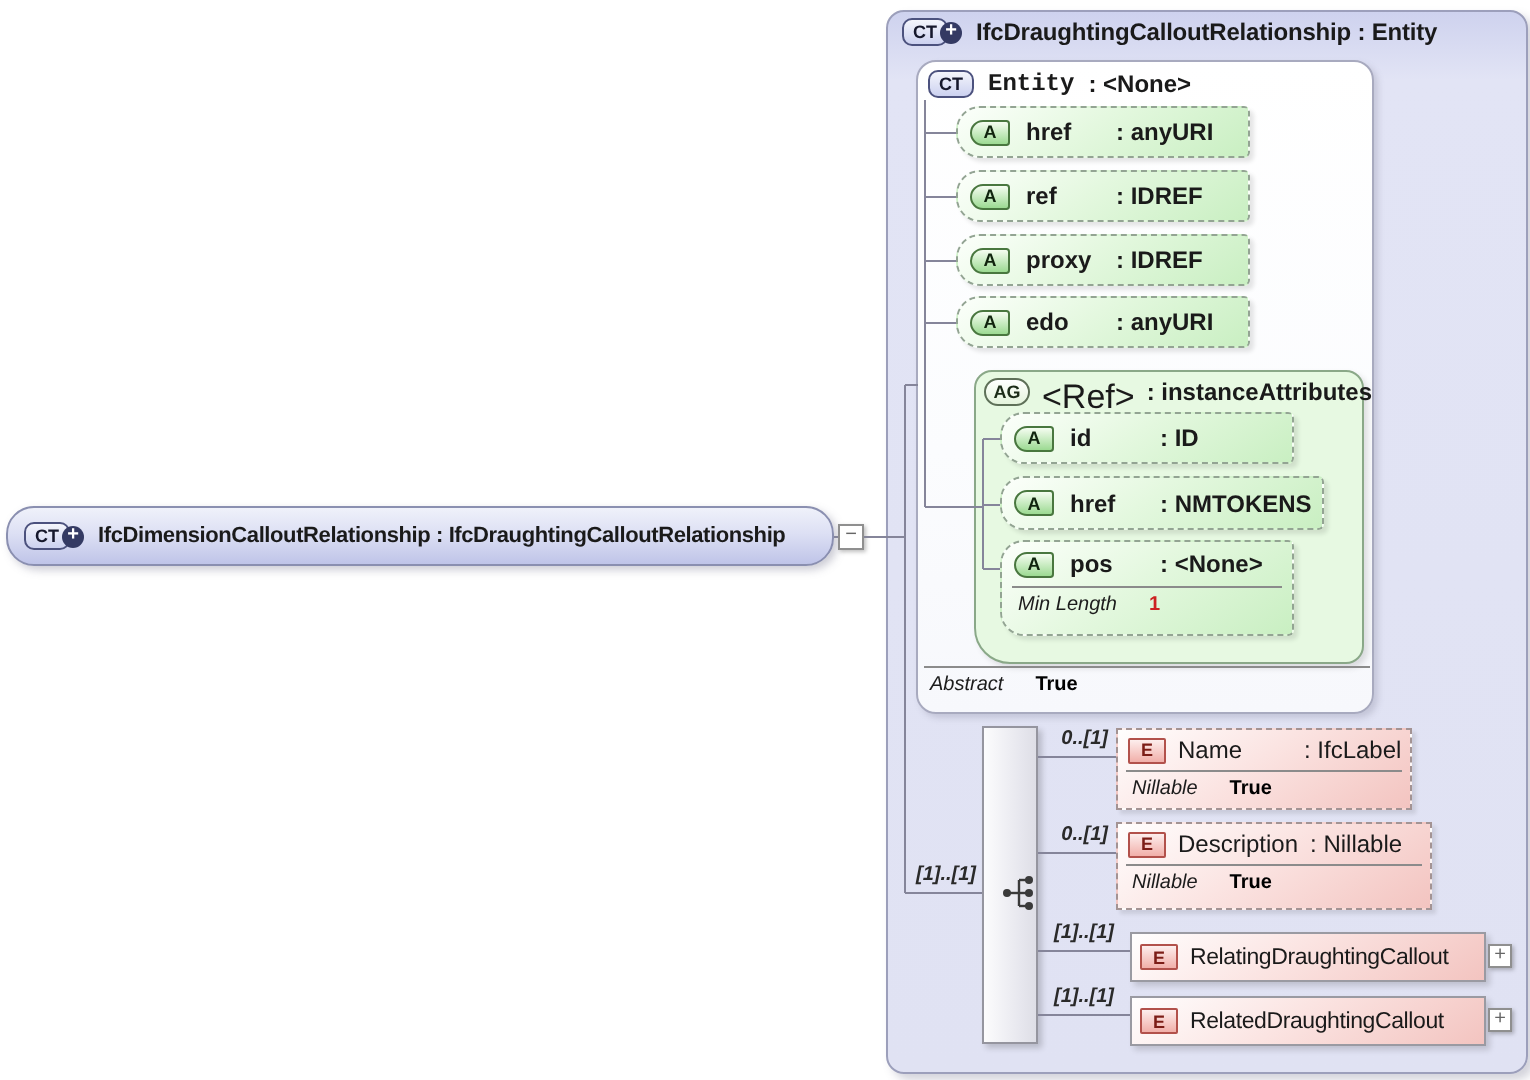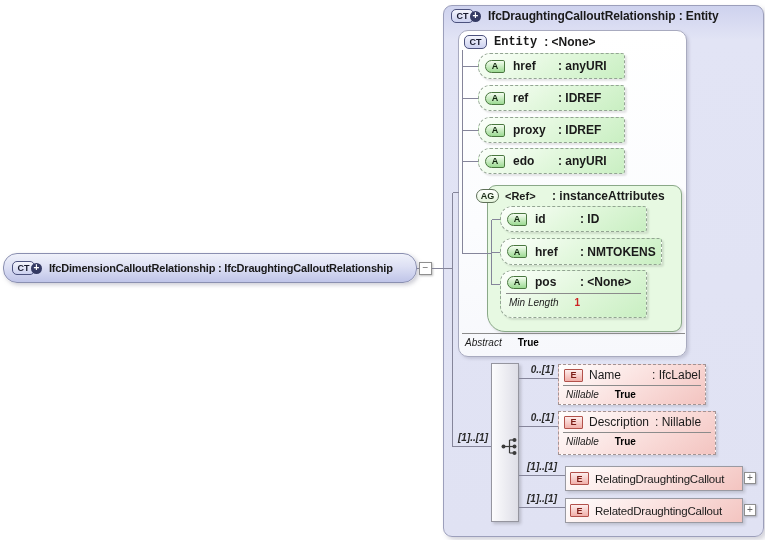--- a/index.html
+++ b/index.html
@@ -53,22 +53,22 @@
             padding:0 4px 0 6px;box-sizing:border-box;gap:8px;z-index:3;
             background:linear-gradient(145deg,#fcfffb 0%,#e4f8df 45%,#c9efc2 100%);
             box-shadow:2px 2px 2px rgba(0,0,0,.10);}
   .attr-name{font-weight:bold;font-size:12px;min-width:37px;}
   .attr-type{font-weight:bold;font-size:12px;}
 
   
   .ag-box{left:487px;top:185px;width:193px;height:145px;border:1px solid #8aa888;
           border-radius:9px 9px 9px 18px;background:#e7f9e2;
           box-shadow:2px 2px 3px rgba(0,0,0,.12);z-index:2;}
-  .ag-header{left:476px;top:189px;display:flex;align-items:center;gap:6px;z-index:3;}
-  .ag-name{font-weight:bold;font-size:11px;min-width:41px;}
+  .ag-header{left:492px;top:189px;display:flex;align-items:flex-start;gap:6px;z-index:3;}
+  .ag-name{font-weight:normal;font-size:17px;min-width:41px;}
 
   
   .facet-row{display:flex;align-items:baseline;border-top:1px solid #8b8b8b;padding:3px 2px 0 3px;}
   .facet-label{font-style:italic;font-size:10px;color:#1c1c1c;}
   .facet-value{font-size:10px;font-weight:bold;color:#000;margin-left:16px;}
   .facet-value.red{color:#cc2222;}
 
   
   .attr-box.with-facet{flex-direction:column;align-items:stretch;gap:0;padding:0;}
   .attr-box.with-facet .attr-head{display:flex;align-items:center;gap:8px;padding:4px 4px 2px 6px;}

